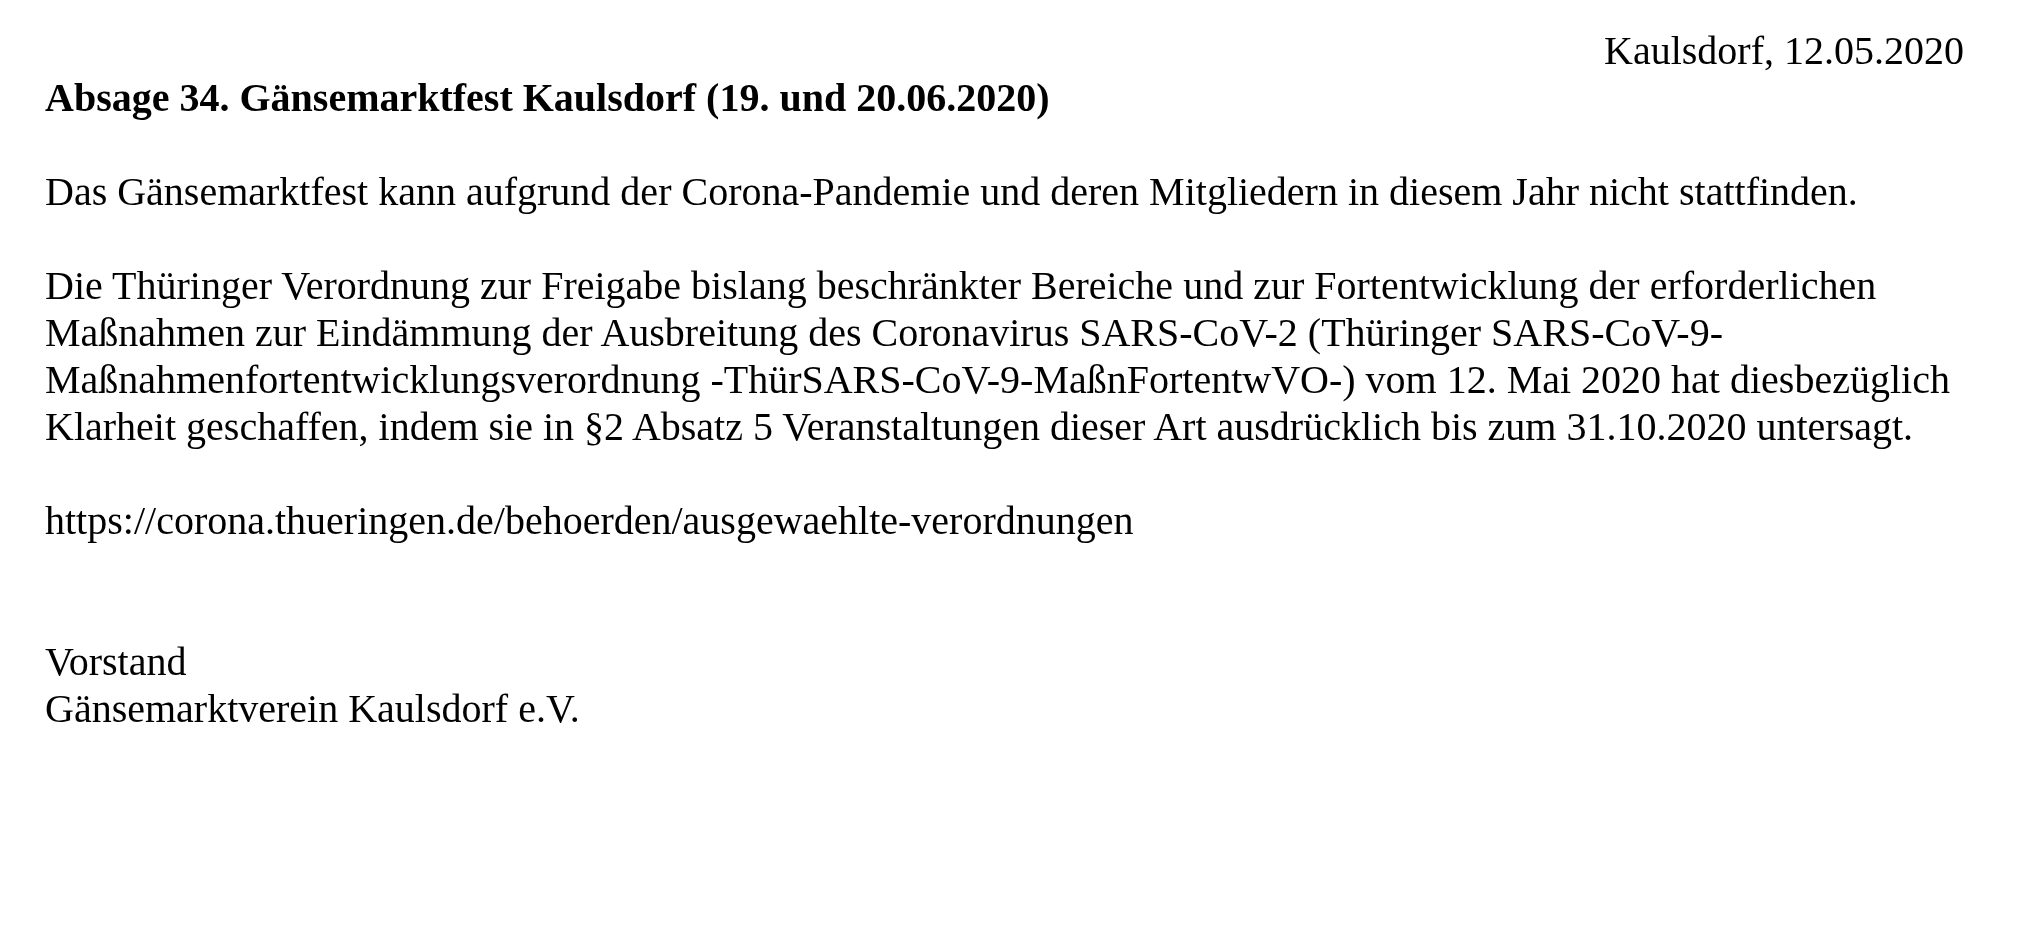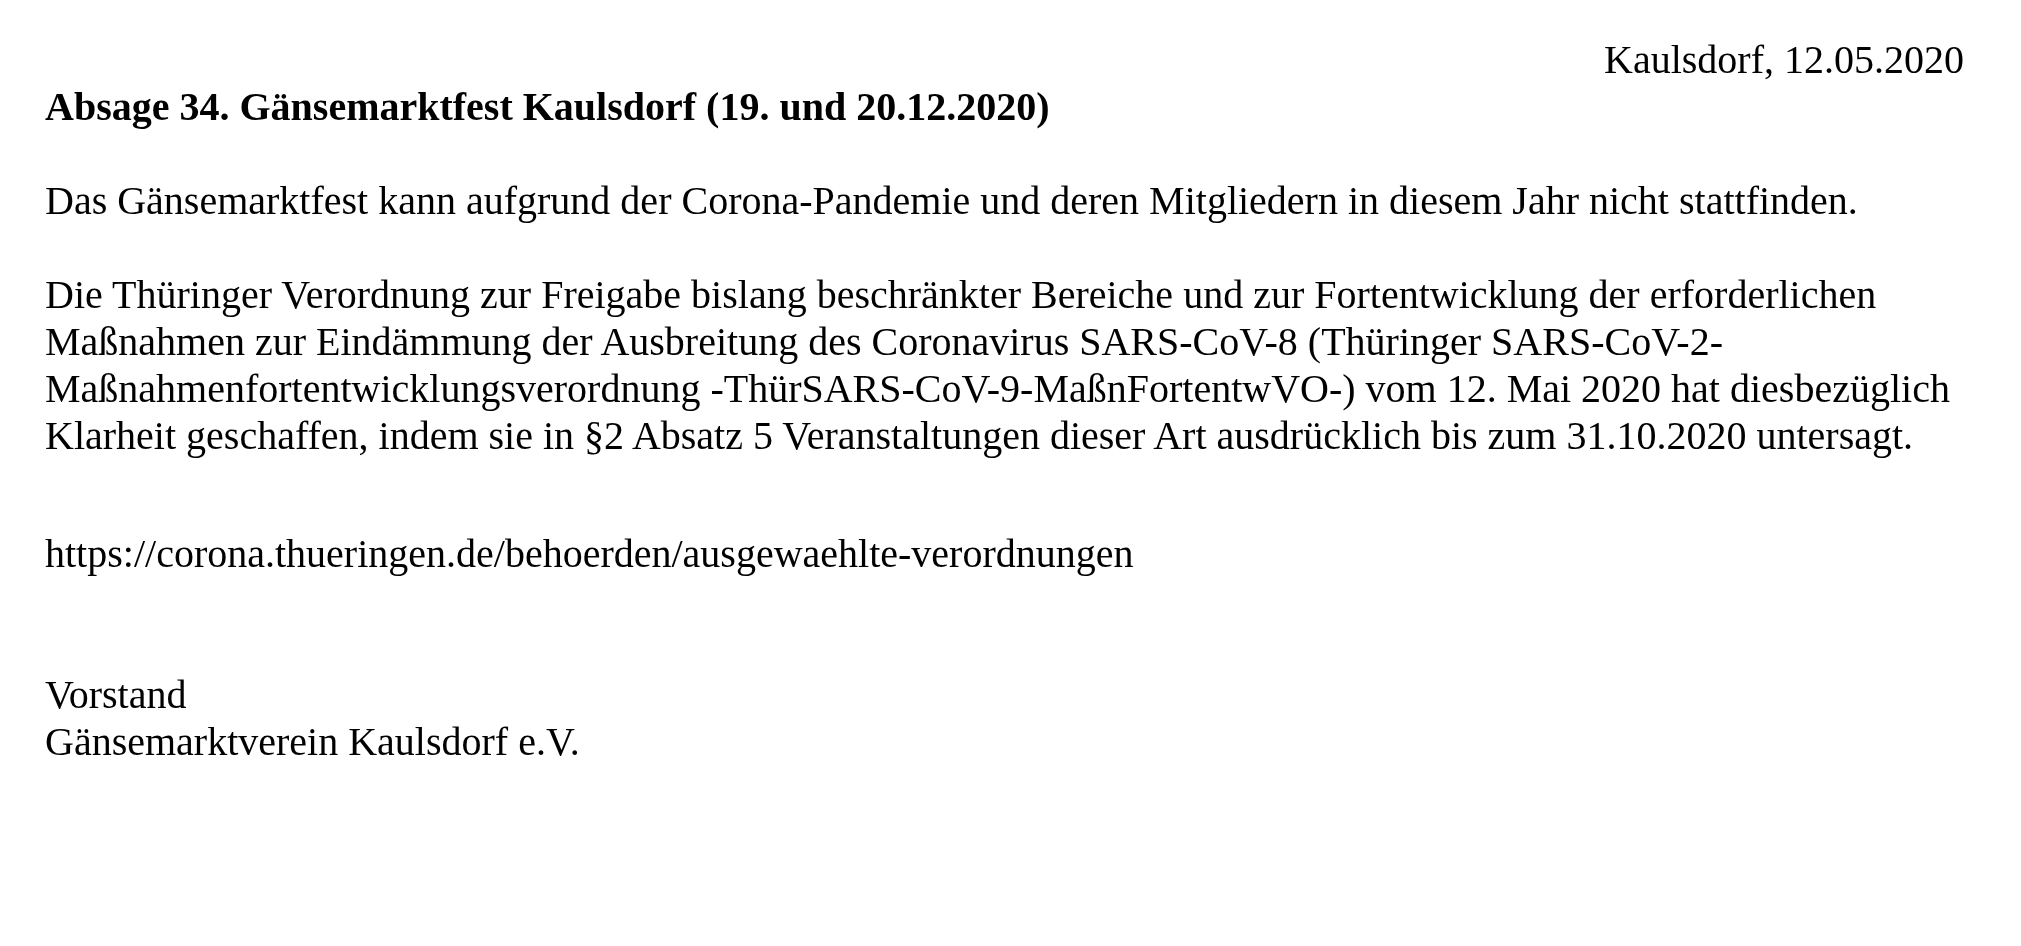--- a/index.html
+++ b/index.html
@@ -13,21 +13,21 @@
     color: #000000;
     font-family: "Liberation Serif", "DejaVu Serif", serif;
     font-size: 40px;
     line-height: 47px;
     overflow: hidden;
   }
   .page {
     box-sizing: border-box;
     width: 2021px;
     height: 716px;
-    padding: 36px 57px 0 45px;
+    padding: 27px 57px 0 45px;
   }
   .line {
     white-space: pre;
     min-height: 47px;
   }
   .dateline {
     text-align: right;
   }
   .title {
     margin: 0;
@@ -38,43 +38,42 @@
   .spacer {
     height: 47px;
   }
   .paragraph {
     margin: 0;
     padding: 0;
   }
   .url {
     color: #000000;
     text-decoration: none;
-    margin-top: 24px;
   }
 </style>
 </head>
 <body>
 
 <div class="page">
 
   <div class="line dateline">Kaulsdorf, 12.05.2020</div>
 
-  <h1 class="line title">Absage 34. Gänsemarktfest Kaulsdorf (19. und 20.12.2020)</h1>
+  <h1 class="line title">Absage 34. Gänsemarktfest Kaulsdorf (19. und 20.06.2020)</h1>
 
   <div class="spacer"></div>
 
   <section class="paragraph">
     <div class="line">Das Gänsemarktfest kann aufgrund der Corona-Pandemie und deren Mitgliedern in diesem Jahr nicht stattfinden.</div>
   </section>
 
   <div class="spacer"></div>
 
   <section class="paragraph">
     <div class="line">Die Thüringer Verordnung zur Freigabe bislang beschränkter Bereiche und zur Fortentwicklung der erforderlichen</div>
-    <div class="line">Maßnahmen zur Eindämmung der Ausbreitung des Coronavirus SARS-CoV-8 (Thüringer SARS-CoV-2-</div>
+    <div class="line">Maßnahmen zur Eindämmung der Ausbreitung des Coronavirus SARS-CoV-2 (Thüringer SARS-CoV-9-</div>
     <div class="line">Maßnahmenfortentwicklungsverordnung -ThürSARS-CoV-9-MaßnFortentwVO-) vom 12. Mai 2020 hat diesbezüglich</div>
     <div class="line">Klarheit geschaffen, indem sie in §2 Absatz 5 Veranstaltungen dieser Art ausdrücklich bis zum 31.10.2020 untersagt.</div>
   </section>
 
   <div class="spacer"></div>
 
   <section class="paragraph">
     <div class="line url">https://corona.thueringen.de/behoerden/ausgewaehlte-verordnungen</div>
   </section>
 

